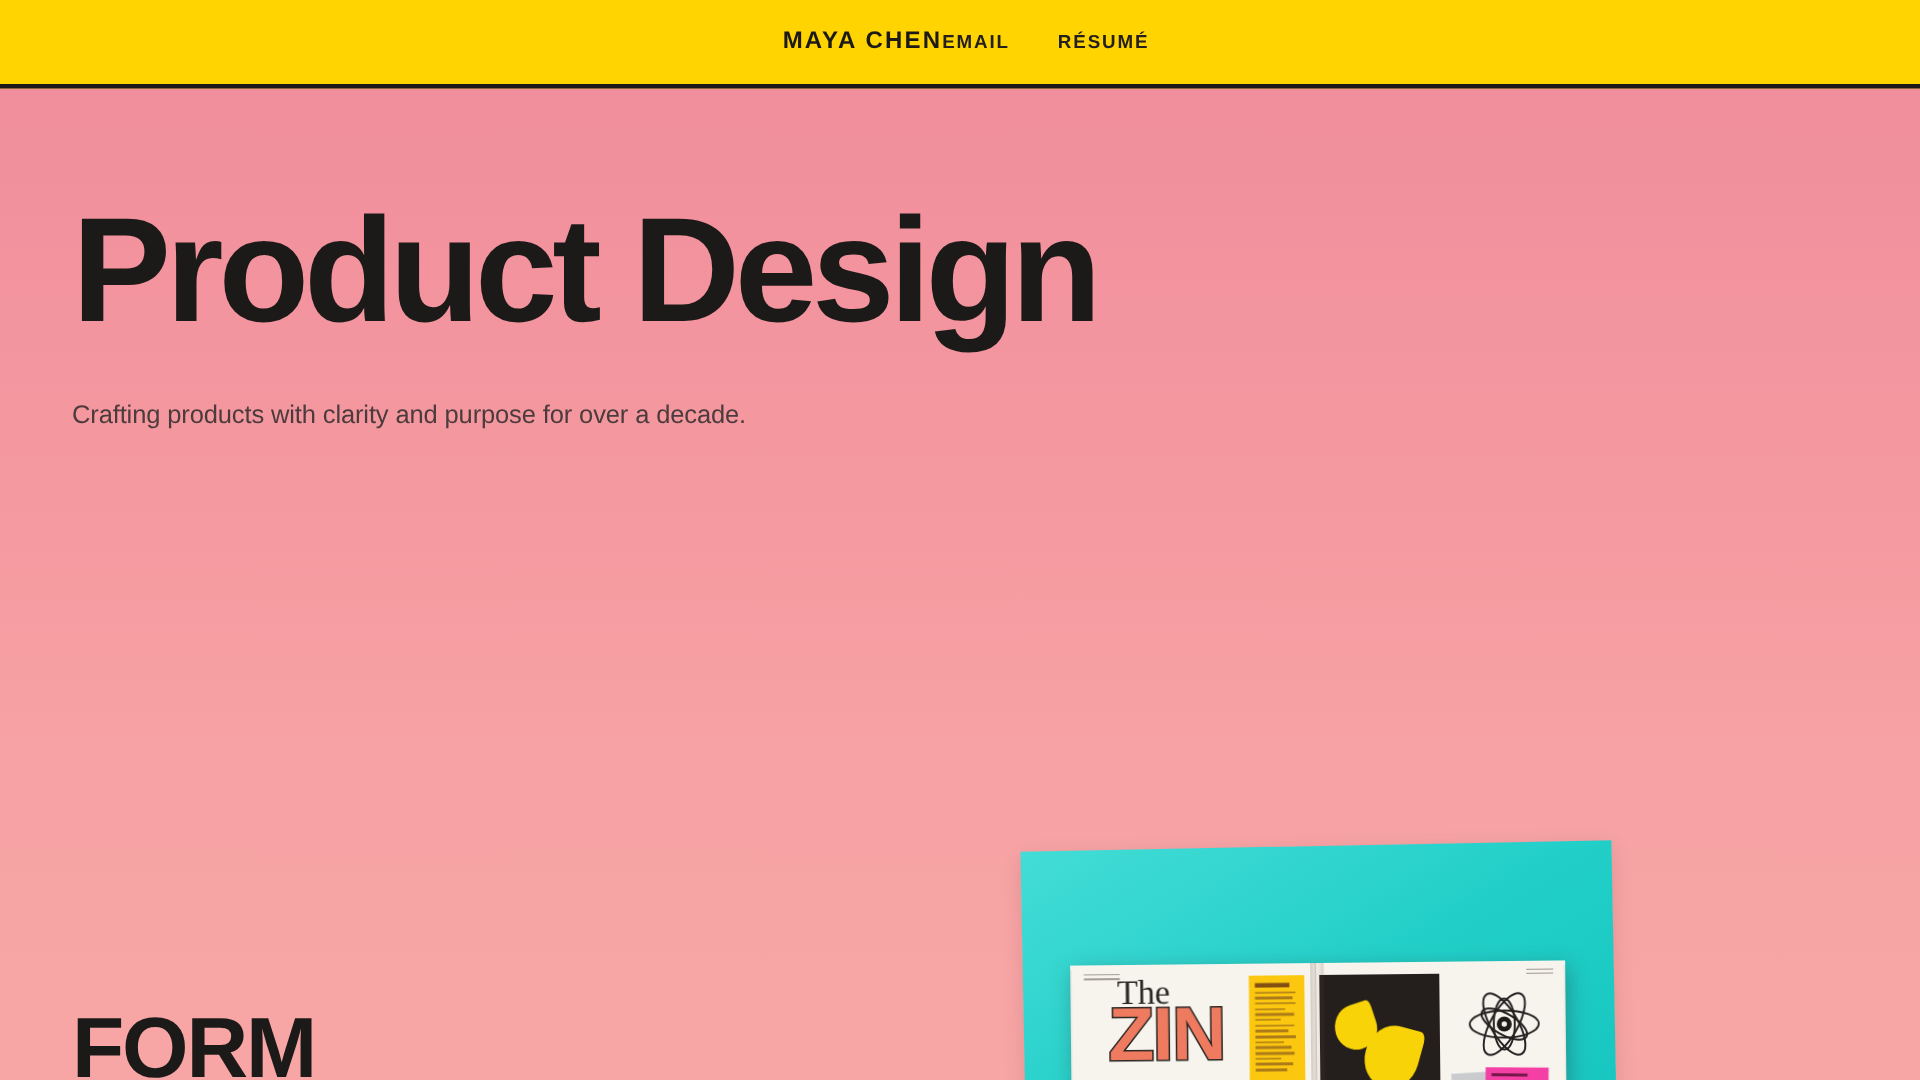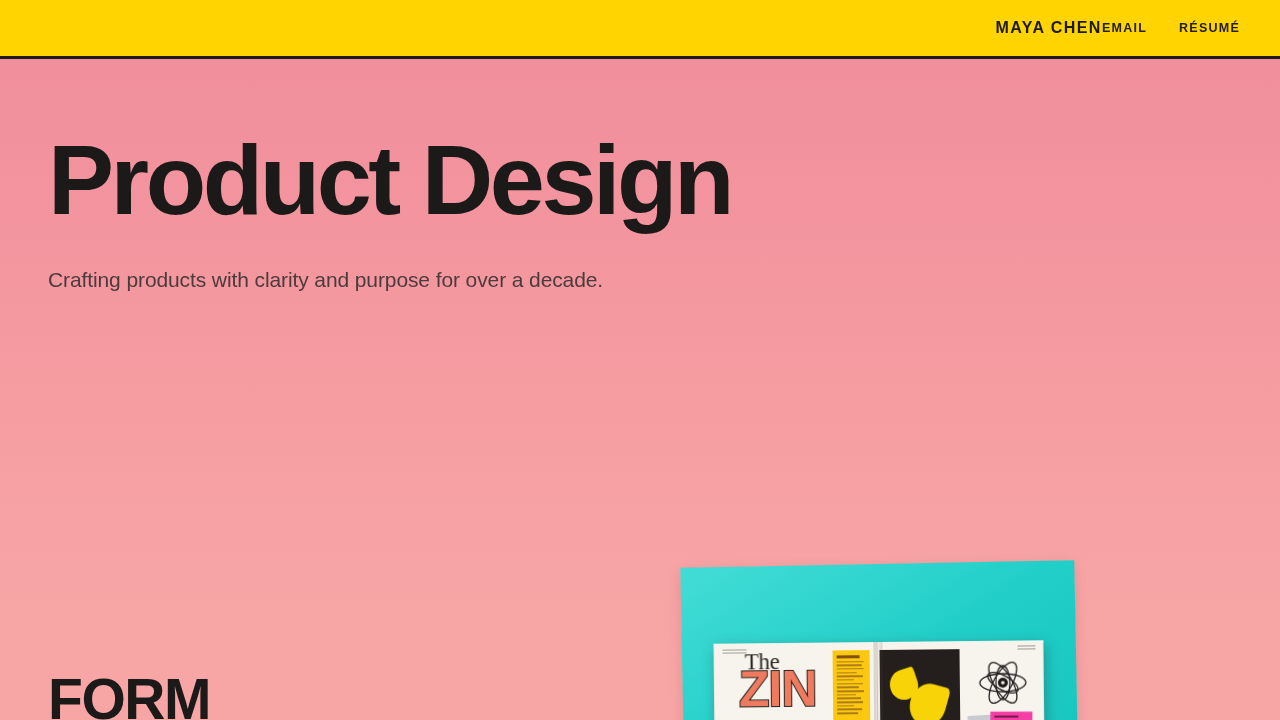--- a/index.html
+++ b/index.html
@@ -21,21 +21,21 @@
     background:linear-gradient(180deg,#F08C9C 0%, #F4989F 42%, #F7A3A5 74%, #F8A6A5 100%);
   }
 
   
   .site-header {
     position:absolute; top:0; left:0;
     width:1280px; height:59px;
     background:#FFD400;
     border-bottom:3px solid #1C1A18;
     display:flex; align-items:center;
-    justify-content:flex-end;
+    justify-content:center;
     padding:0 40px 0 48px;
     z-index:20;
   }
   .brand {
     font-size:16px;
     font-weight:700;
     letter-spacing:0.09em;
     color:#1C1A18;
     line-height:1;
     white-space:nowrap;
@@ -71,21 +71,21 @@
     color:#1B1A18;
     margin:0;
     white-space:nowrap;
   }
   .hero-title .line { display:block; }
   .amp {
     color:#4A3330;
   }
   .hero-sub {
     margin-top:36px;
-    font-size:21px;
+    font-size:17px;
     line-height:1.48;
     letter-spacing:-0.005em;
     color:#4C3B3C;
     font-weight:400;
   }
   .hero-sub .sub-line { display:block; }
 
   
   .section-label {
     position:absolute;

